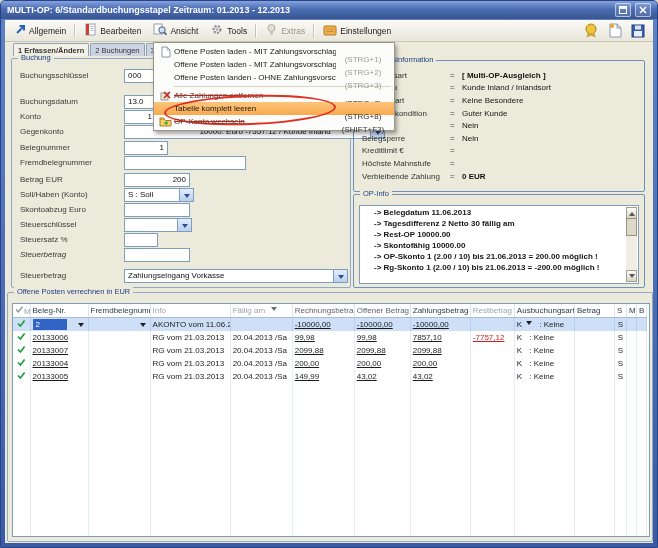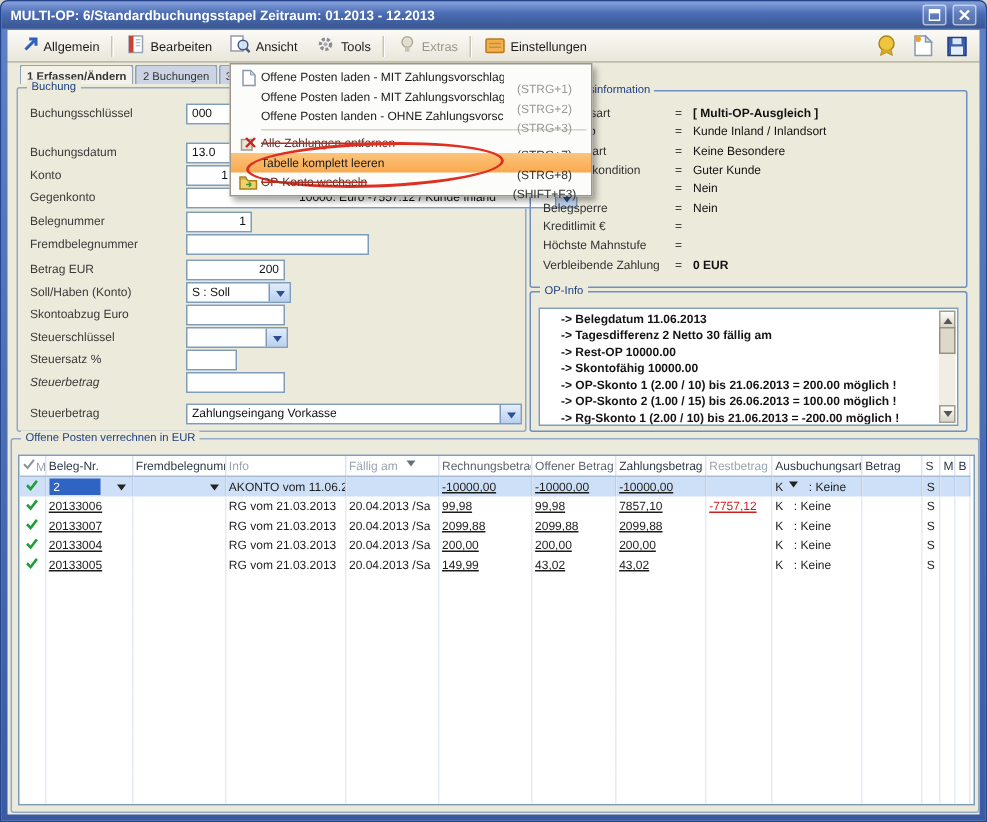--- a/index.html
+++ b/index.html
@@ -327,21 +327,20 @@
 
     <div class="group blue" style="left:348px;top:152px;width:290px;height:92px;">
       <span class="gtitle">OP-Info</span>
       <div class="opbox">
         <div style="margin-right:13px;padding-top:1px;">
             <div class="oline">-&gt; Belegdatum 11.06.2013</div>
             <div class="oline">-&gt; Tagesdifferenz 2 Netto 30 fällig am</div>
             <div class="oline">-&gt; Rest-OP 10000.00</div>
             <div class="oline">-&gt; Skontofähig 10000.00</div>
             <div class="oline">-&gt; OP-Skonto 1 (2.00 / 10) bis 21.06.2013 = 200.00 möglich !</div>
-            <div class="oline">-&gt; OP-Skonto 2 (1.00 / 15) bis 26.06.2013 = 100.00 möglich !</div>
             <div class="oline">-&gt; Rg-Skonto 1 (2.00 / 10) bis 21.06.2013 = -200.00 möglich !</div>
           </div>
         <div class="sb">
           <div class="sbbtn up">
               <span class="tri-up"></span>
             </div>
           <div class="sbthumb"></div>
           <div class="sbbtn down">
               <span class="tri-dn"></span>
             </div>

